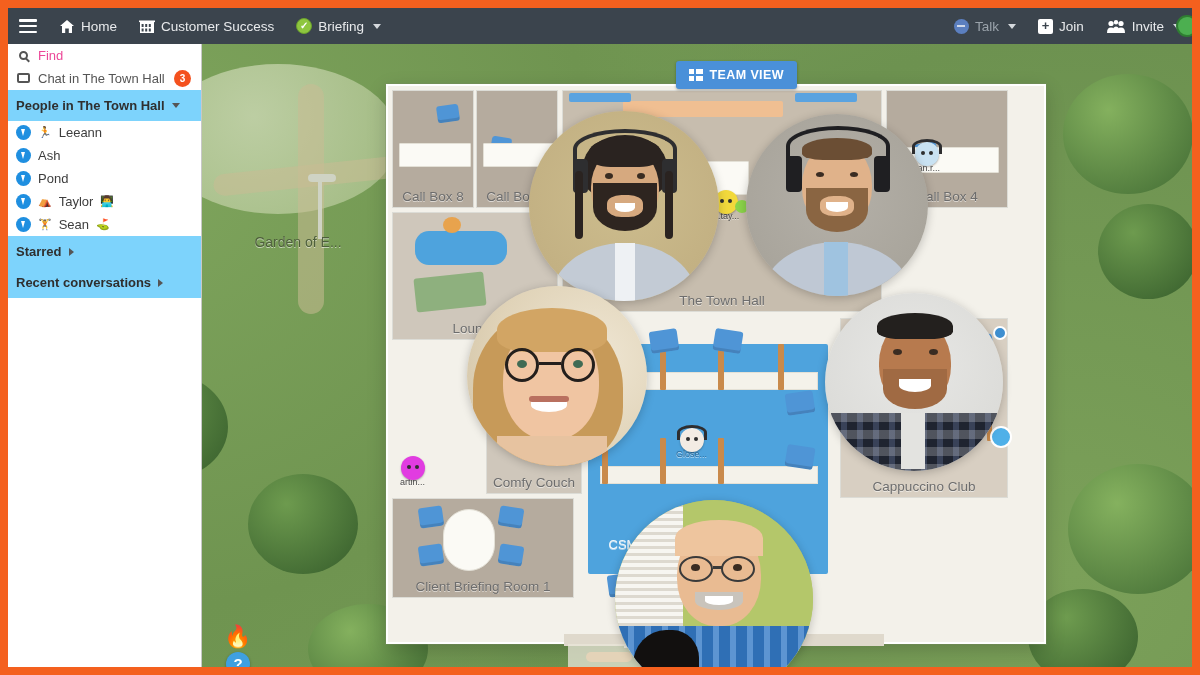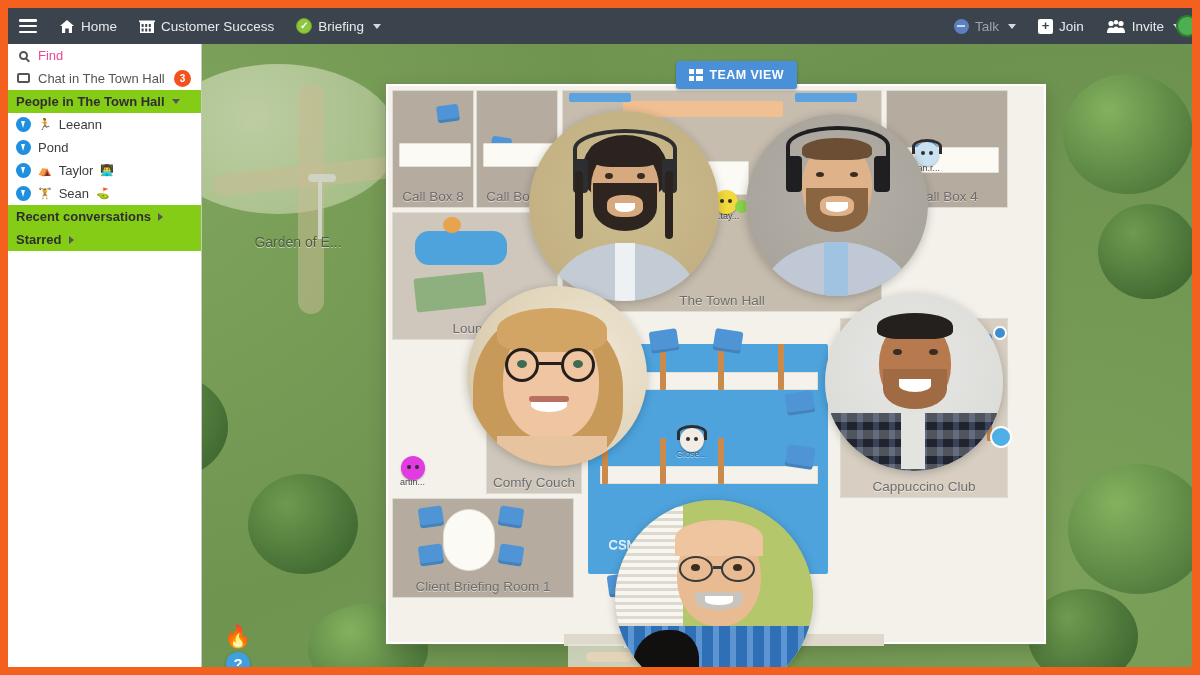--- a/index.html
+++ b/index.html
@@ -209,22 +209,22 @@
     background: #ffffff;
     z-index: 55;
     font-size: 13px; color: #3d3d3d;
     border-right: 1px solid #c8c8c8;
   }
   .sb-row {
     display:flex; align-items:center; gap:7px;
     padding: 4px 8px; height: 23px; cursor: pointer; position: relative;
   }
   .sb-head {
-    background: #84cc16; font-weight: bold; color: #2f2f2f;
-    padding: 4px 8px; height: 23px; display:flex; align-items:center; gap:5px;
+    background: #7dd3fc; font-weight: bold; color: #2f2f2f;
+    padding: 4px 8px; height: 31px; display:flex; align-items:center; gap:5px;
     cursor:pointer;
   }
   .sb-head .caret2 {
     width:0;height:0; border-left:4px solid transparent;border-right:4px solid transparent;
     border-top:5px solid #555; margin-left:2px;
   }
   .sb-head.collapsed .caret2 {
     border-top: 4px solid transparent; border-bottom: 4px solid transparent;
     border-left: 5px solid #555; border-right: none;
   }
@@ -598,38 +598,42 @@
       <span class="caret2"></span>
     </div>
 
     <div class="sb-row">
       <span class="sb-dl"></span>
       <span class="emj">🏃</span>
       <span class="nmtxt">Leeann</span>
     </div>
     <div class="sb-row">
       <span class="sb-dl"></span>
+      <span class="nmtxt">Ash</span>
+    </div>
+    <div class="sb-row">
+      <span class="sb-dl"></span>
       <span class="nmtxt">Pond</span>
     </div>
     <div class="sb-row">
       <span class="sb-dl"></span>
       <span class="emj">⛺</span>
       <span class="nmtxt">Taylor</span>
       <span class="emj">👨‍💻</span>
     </div>
     <div class="sb-row">
       <span class="sb-dl"></span>
       <span class="emj">🏋</span>
       <span class="nmtxt">Sean</span>
       <span class="emj">⛳</span>
     </div>
 
     <div class="sb-head collapsed">
+      <span>Starred</span>
+      <span class="caret2"></span>
+    </div>
+    <div class="sb-head collapsed">
       <span>Recent conversations</span>
       <span class="caret2"></span>
     </div>
-    <div class="sb-head collapsed">
-      <span>Starred</span>
-      <span class="caret2"></span>
-    </div>
   </div>
 
 </div>
 
 </body></html>

